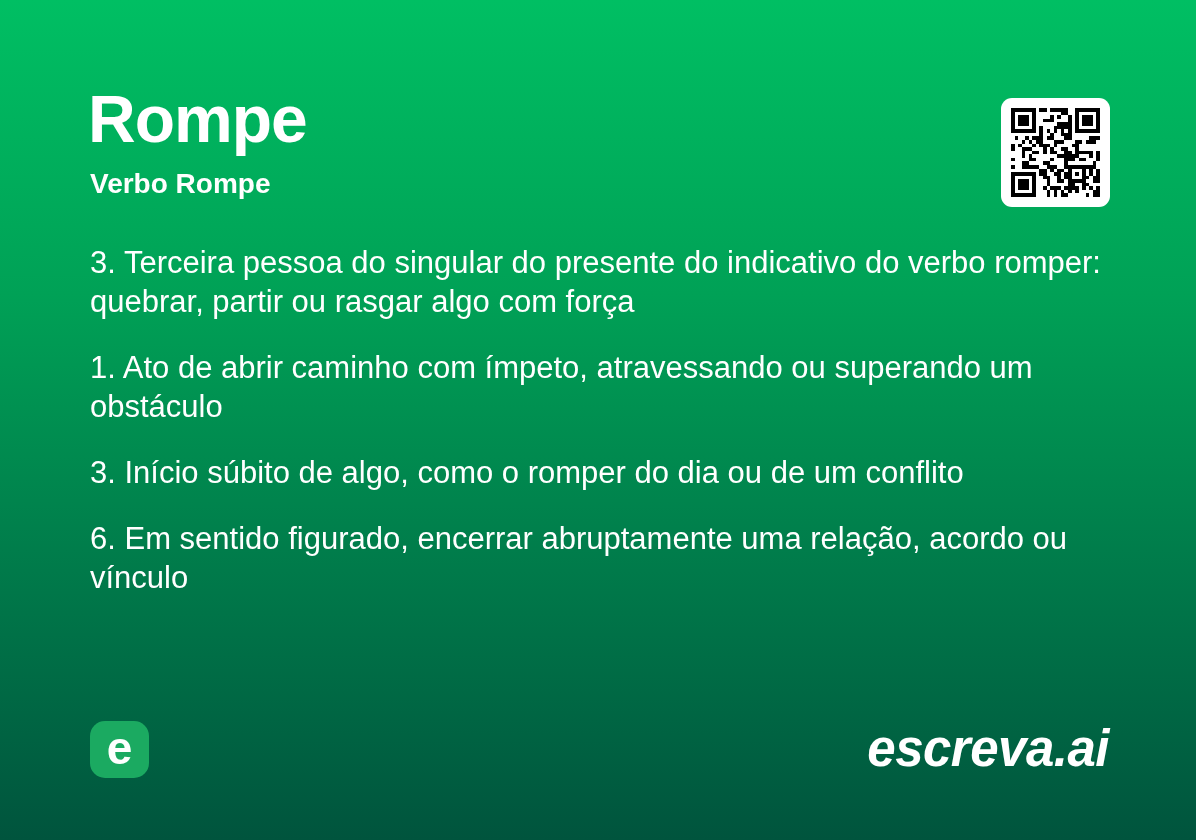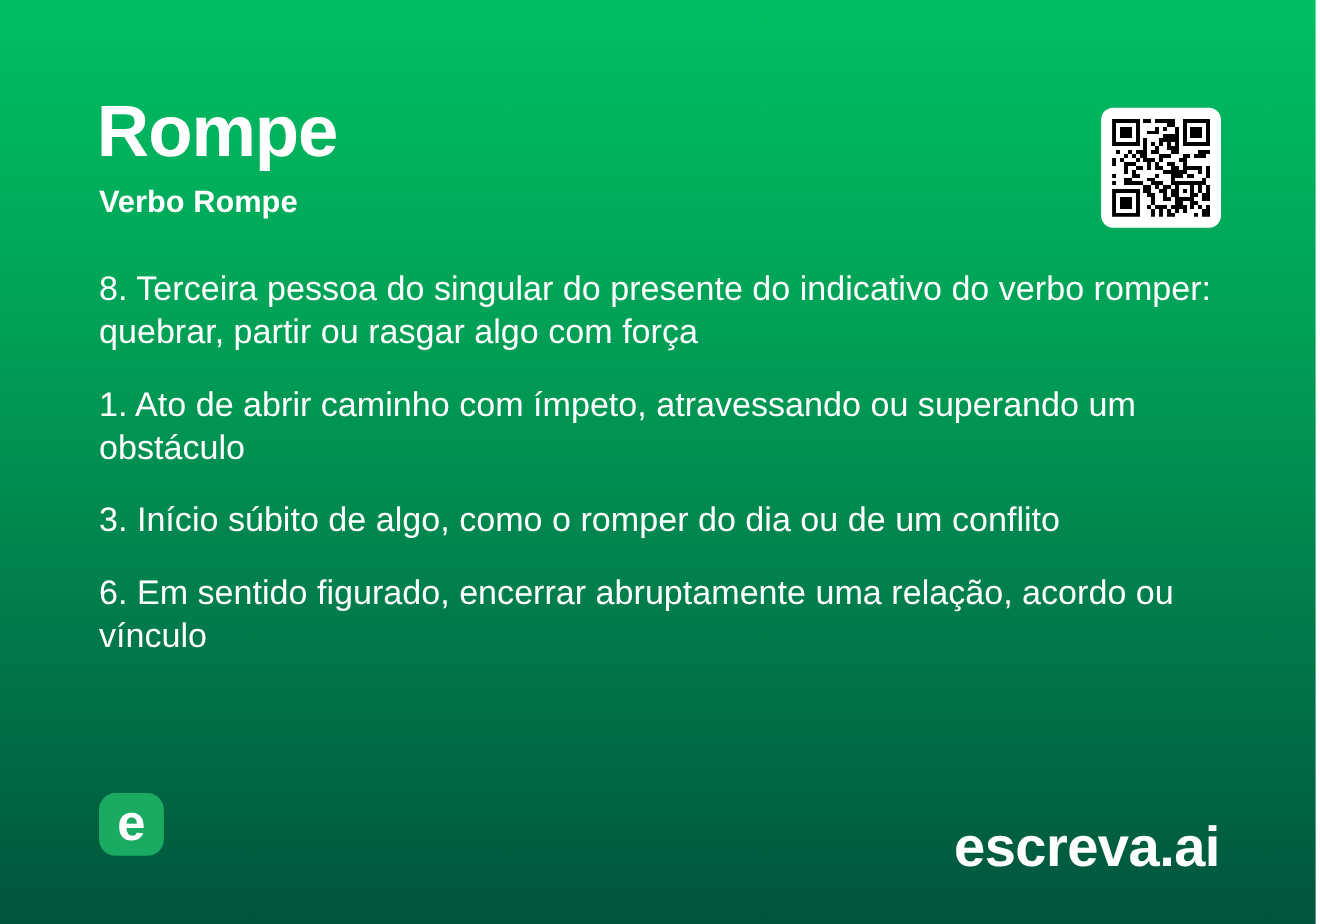--- a/index.html
+++ b/index.html
@@ -44,22 +44,22 @@
     position:absolute;left:90px;top:721px;
     width:59px;height:57px;border-radius:15px;
     background:var(--logo-green);
     display:flex;align-items:center;justify-content:center;
   }
   .footer-logo span{
     font-size:46px;font-weight:800;color:#ffffff;
     line-height:1;transform:translateY(-2px);
   }
   .brand-name{
-    position:absolute;right:87px;top:740px;
-    font-size:51px;font-weight:800;letter-spacing:-0.5px;
+    position:absolute;right:87px;top:719px;
+    font-size:51px;font-weight:800;letter-spacing:-0.5px;font-style:italic;
   }
 </style>
 </head>
 <body>
 
 <div class="card">
 
   <h1 class="word-title">Rompe</h1>
   <div class="word-type">Verbo Rompe</div>
 
@@ -365,21 +365,21 @@
         <rect x="12" y="24" width="1" height="1" fill="#000000"></rect>
         <rect x="14" y="24" width="1" height="1" fill="#000000"></rect>
         <rect x="15" y="24" width="1" height="1" fill="#000000"></rect>
         <rect x="21" y="24" width="1" height="1" fill="#000000"></rect>
         <rect x="23" y="24" width="1" height="1" fill="#000000"></rect>
         <rect x="24" y="24" width="1" height="1" fill="#000000"></rect>
       </svg>
   </div>
 
   <main class="definitions">
-    <p>8. Terceira pessoa do singular do presente do indicativo do verbo romper: quebrar, partir ou rasgar algo com força</p>
+    <p>3. Terceira pessoa do singular do presente do indicativo do verbo romper: quebrar, partir ou rasgar algo com força</p>
     <p>1. Ato de abrir caminho com ímpeto, atravessando ou superando um obstáculo</p>
     <p>3. Início súbito de algo, como o romper do dia ou de um conflito</p>
     <p>6. Em sentido figurado, encerrar abruptamente uma relação, acordo ou vínculo</p>
   </main>
 
   <div class="footer-logo">
     <span>e</span>
   </div>
   <div class="brand-name">escreva.ai</div>
 

